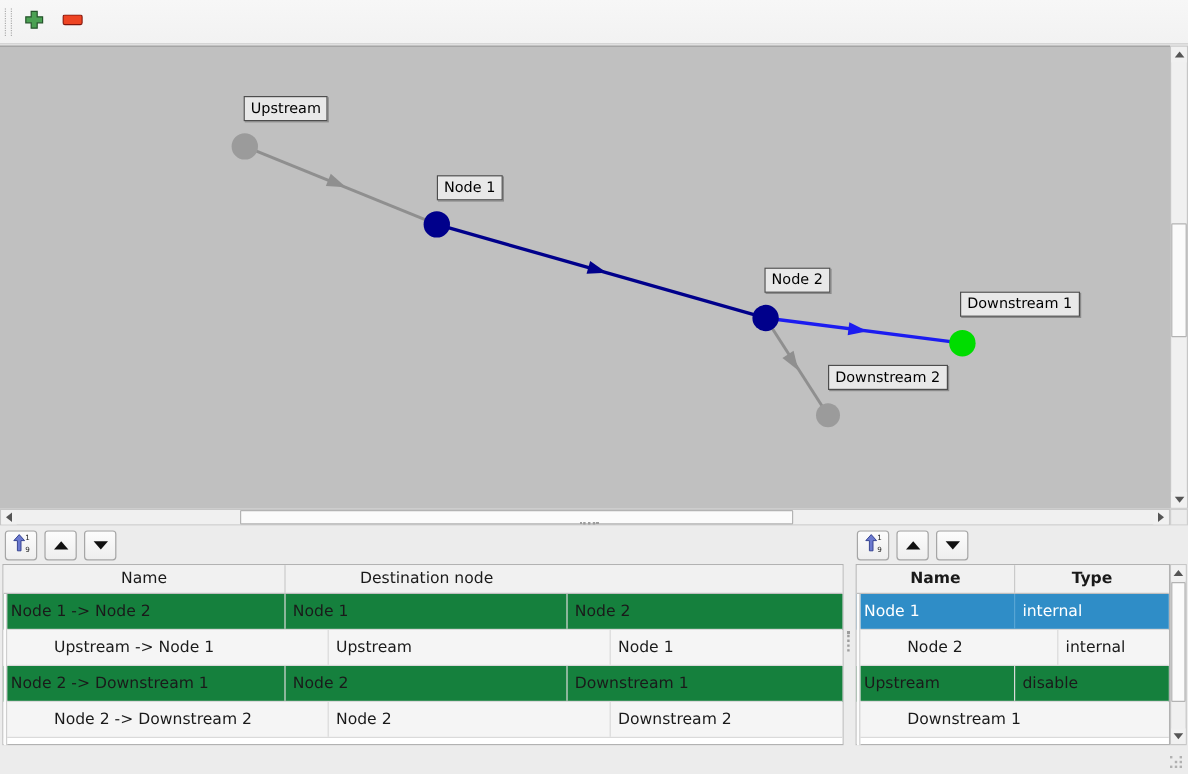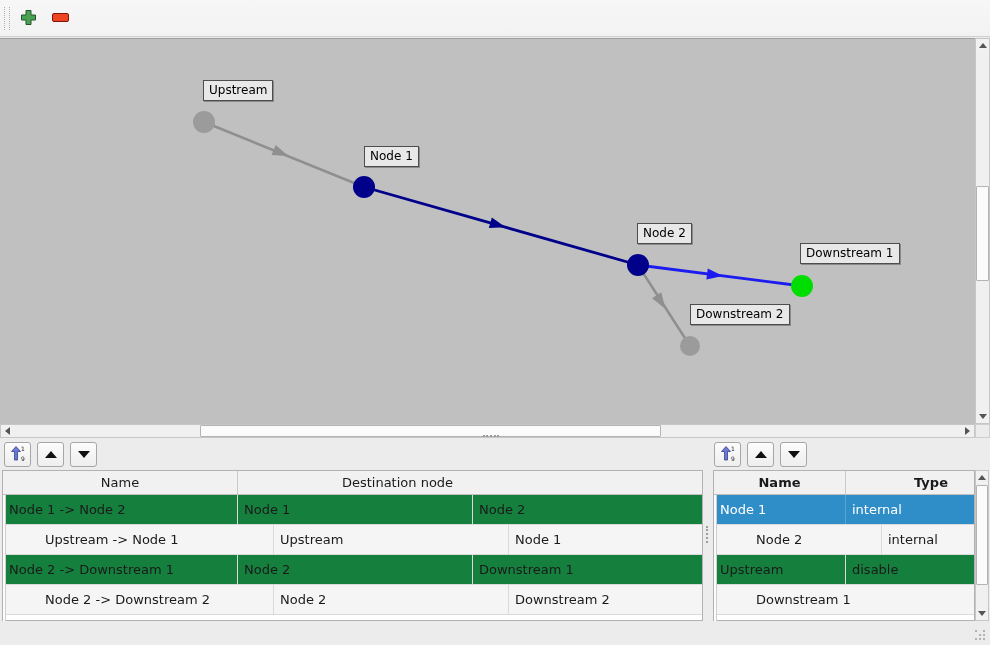--- a/index.html
+++ b/index.html
@@ -52,21 +52,21 @@
 
   .pbtn { position:absolute; top:4px; width:27px; height:25px; border:1px solid #a6a6a6;
     border-radius:3px; background:linear-gradient(#fcfcfc,#eeeeee);
     display:flex; align-items:center; justify-content:center; }
   .tri-s { width:0; height:0; }
   .tri-s.up   { border-left:6px solid transparent; border-right:6px solid transparent; border-bottom:7px solid #111; }
   .tri-s.down { border-left:6px solid transparent; border-right:6px solid transparent; border-top:7px solid #111; }
 
   
   .tbl { position:absolute; top:32px; background:#fff; border:1px solid #b2b2b2; }
-  .thead { display:flex; height:24px; background:#f1f1f1; border-bottom:1px solid #bfbfbf;gap:42px; }
+  .thead { display:flex; height:24px; background:#f1f1f1; border-bottom:1px solid #bfbfbf; }
   .th { line-height:23px; text-align:center; border-right:1px solid #cacaca;
     overflow:hidden; white-space:nowrap; }
   .th:last-child { border-right:none; }
   .trow { display:flex; height:30px; border-bottom:1px solid #dadada; background:#15803d; }
   .trow.alt { background:#f5f5f5;padding-left:36px; }
   .trow.selected { background:#2f8dc7; color:#fff; }
   .trow.selected .td { border-right-color:#57a5d4; }
   .td { line-height:29px; padding-left:6px; border-right:1px solid #dadada;
     overflow:hidden; white-space:nowrap; }
   .td:last-child { border-right:none; }

